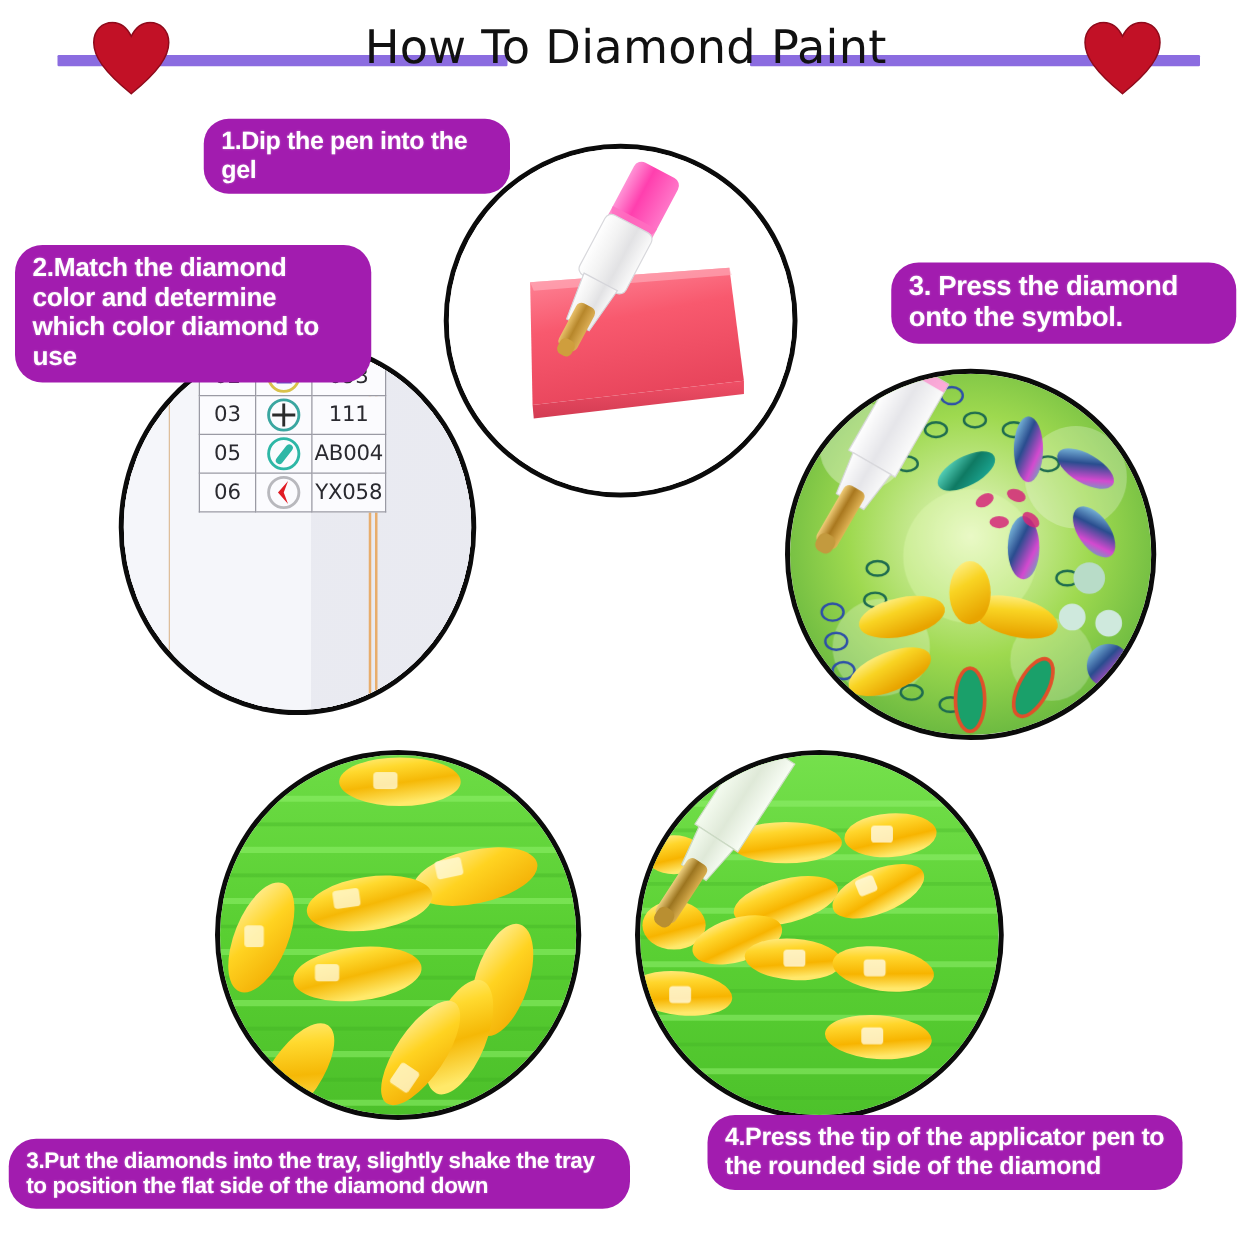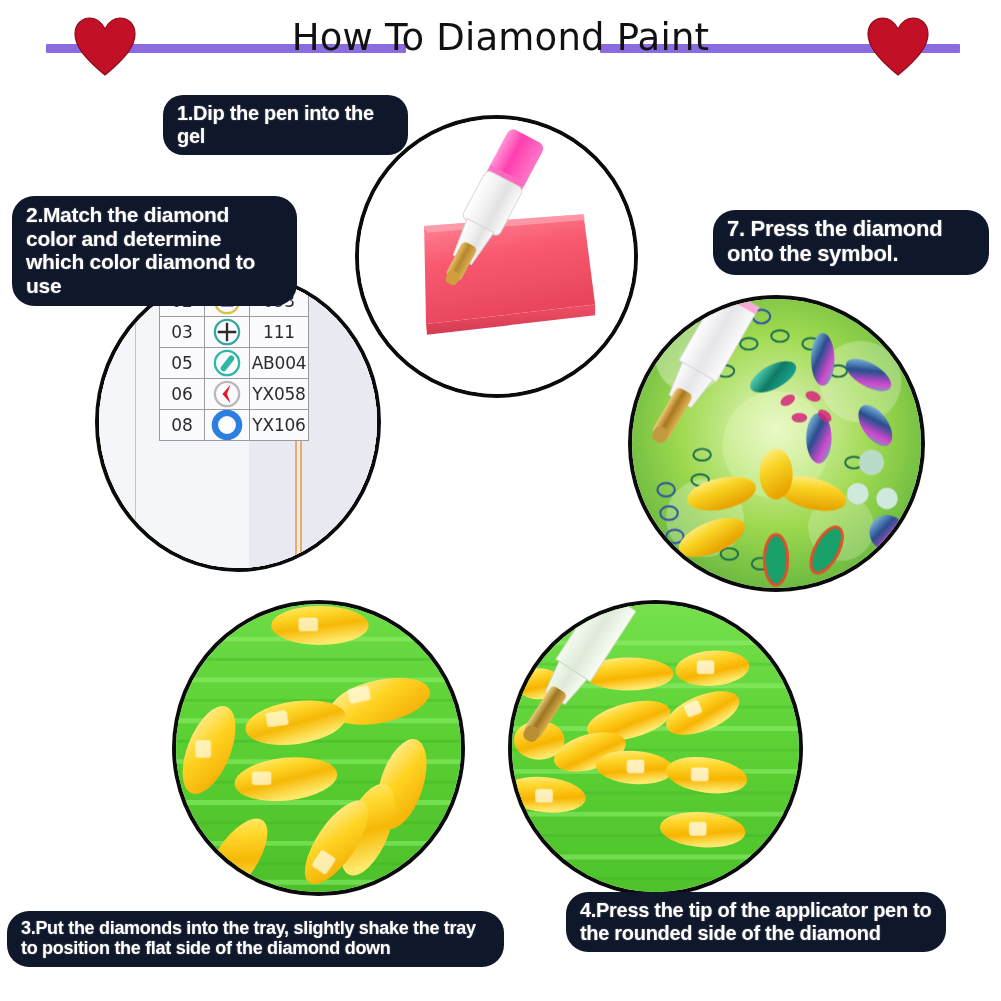--- a/index.html
+++ b/index.html
@@ -13,21 +13,21 @@
   .rule.right{left:600px;width:360px;}
   .heart{position:absolute;width:64px;height:60px;}
   .heart.left{left:73px;top:17px;}
   .heart.right{left:866px;top:17px;}
   .heart svg{display:block;width:100%;height:100%;}
   #page-title{position:absolute;left:0;top:16px;width:1001px;text-align:center;
       font-size:37px;line-height:44px;color:#111111;letter-spacing:.2px;
       font-family:"DejaVu Sans","Liberation Sans",sans-serif;font-weight:400;}
 
   
-  .label{position:absolute;background:#0f172a;color:#ffffff;border-radius:22px;
+  .label{position:absolute;background:#a21caf;color:#ffffff;border-radius:22px;
          padding:7px 14px 8px 14px;font-weight:bold;letter-spacing:-.3px;
          line-height:1.13;box-sizing:border-box;
          text-shadow:0 0 2px rgba(255,255,255,.35);}
   #label-1{left:163px;top:95px;width:245px;font-size:20px;border-radius:20px;}
   #label-2{left:12px;top:196px;width:285px;font-size:21px;}
   #label-5{left:713px;top:210px;width:276px;font-size:22px;}
   #label-3{left:7px;top:911px;width:497px;font-size:18px;}
   #label-4{left:566px;top:892px;width:380px;font-size:20px;}
 
   
@@ -186,30 +186,20 @@
           <tr>
             <td class="c-no">06</td>
             <td class="c-sym">
               <svg viewBox="0 0 26 26" class="sym">
                 <circle cx="13" cy="13" r="10.5" fill="none" stroke="#b8b8bd" stroke-width="2"></circle>
                 <path d="M16 5 L9 13 L16 21 L13 13 Z" fill="#e01b24"></path>
               </svg>
             </td>
             <td class="c-code">YX058</td>
           </tr>
-          <tr>
-            <td class="c-no">08</td>
-            <td class="c-sym">
-              <svg viewBox="0 0 26 26" class="sym">
-                <circle cx="13" cy="13" r="10.5" fill="none" stroke="#2a7fe0" stroke-width="5.5"></circle>
-                <circle cx="13" cy="13" r="4.5" fill="#ffffff"></circle>
-              </svg>
-            </td>
-            <td class="c-code">YX106</td>
-          </tr>
         </tbody>
     </table>
   </div>
 </div>
 
 <div class="circle" id="circle-step5">
   <svg viewBox="0 0 297 297" xmlns="http://www.w3.org/2000/svg">
     <defs>
       <radialGradient id="canvasBg" cx=".5" cy=".45" r=".75">
         <stop offset="0" stop-color="#e9f7c9"></stop>
@@ -444,15 +434,15 @@
       <path d="M46 0 L88 0 L88 86 L46 86 Z" fill="url(#penBody4)" stroke="#cfdcc8" stroke-width="1"></path>
       <path d="M50 86 L84 86 L79 120 L55 120 Z" fill="url(#penBody4)" stroke="#cbd9c4" stroke-width="1"></path>
       <rect x="57" y="110" width="19" height="56" rx="5" fill="url(#brass4)"></rect>
       <rect x="59" y="156" width="15" height="16" rx="6" fill="#b98f31"></rect>
     </g>
   </svg>
 </div>
 
 <div class="label" id="label-1">1.Dip the pen into the gel</div>
 <div class="label" id="label-2">2.Match the diamond color and determine which color diamond to use</div>
-<div class="label" id="label-5">7.  Press the diamond onto the symbol.</div>
+<div class="label" id="label-5">3.  Press the diamond onto the symbol.</div>
 <div class="label" id="label-3">3.Put the diamonds into the tray, slightly shake the tray to position the flat side of the diamond down</div>
 <div class="label" id="label-4">4.Press the tip of the applicator pen to the rounded side of the diamond</div>
 
 </body></html>

